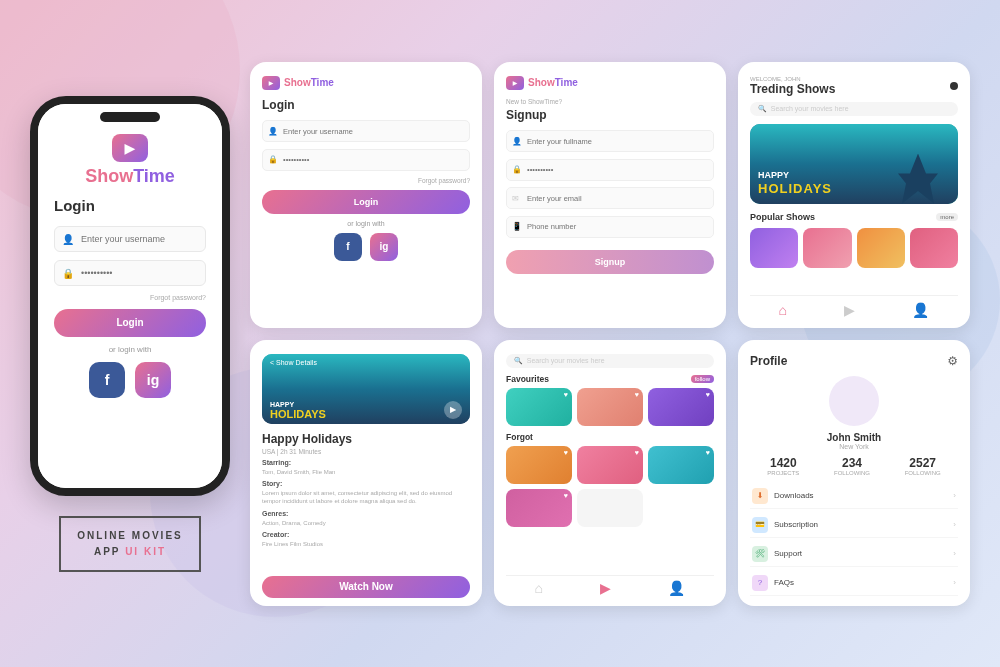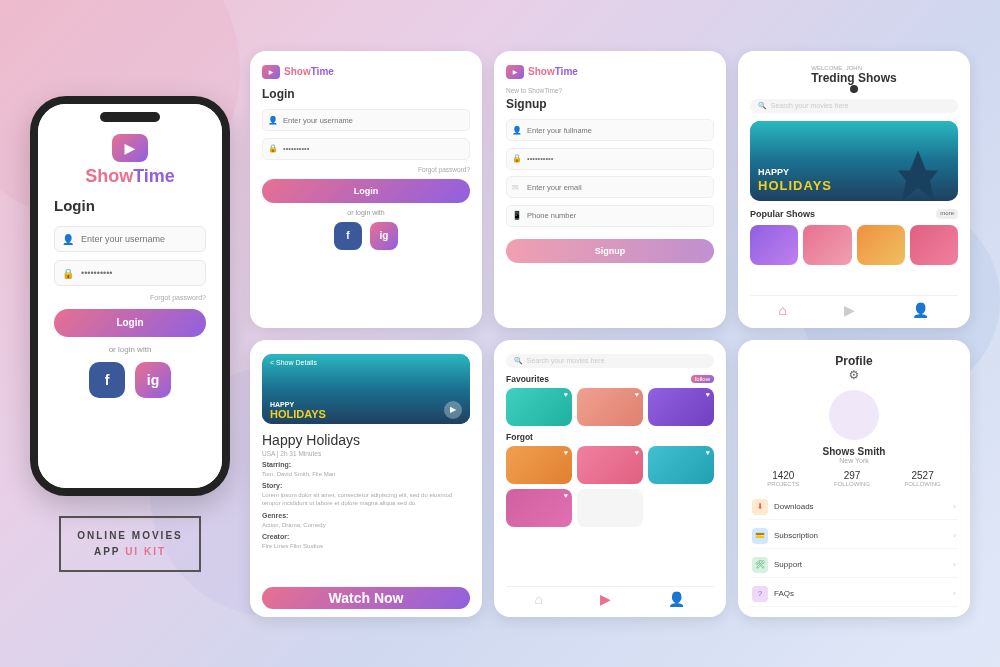--- a/index.html
+++ b/index.html
@@ -327,21 +327,20 @@
       font-size: 10px;
       font-weight: bold;
     }
 
     
     .trending-header {
       display: flex;
       justify-content: space-between;
       align-items: center;
       margin-bottom: 6px;
-      flex-direction: column;
     }
     .welcome-text {
       font-size: 6px;
       color: #aaa;
     }
     .trending-title {
       font-size: 12px;
       font-weight: bold;
       color: #333;
     }
@@ -404,20 +403,21 @@
       left: 8px;
       font-size: 13px;
       font-weight: 900;
       color: #f0d020;
       letter-spacing: 1px;
     }
 
     .popular-header {
       display: flex;
       justify-content: space-between;
+      align-items: center;
       margin-bottom: 6px;
     }
     .popular-title {
       font-size: 9px;
       font-weight: bold;
       color: #333;
     }
     .more-badge {
       font-size: 6px;
       background: #eee;
@@ -496,22 +496,22 @@
       background: rgba(255,255,255,0.3);
       border-radius: 50%;
       display: flex;
       align-items: center;
       justify-content: center;
       font-size: 8px;
       color: white;
     }
 
     .detail-title {
-      font-size: 14px;
-      font-weight: normal;
+      font-size: 12px;
+      font-weight: bold;
       color: #333;
       margin-bottom: 2px;
     }
     .detail-meta {
       font-size: 6.5px;
       color: #aaa;
       margin-bottom: 4px;
     }
     .detail-section {
       font-size: 7px;
@@ -525,21 +525,21 @@
       line-height: 1.4;
       margin-bottom: 4px;
     }
     .watch-btn {
       width: 100%;
       height: 22px;
       background: linear-gradient(135deg, #e87090, #9060e0);
       border: none;
       border-radius: 11px;
       color: white;
-      font-size: 14px;
+      font-size: 10px;
       font-weight: bold;
       cursor: pointer;
       margin-top: auto;
     }
 
     
     .myshows-search {
       display: flex;
       align-items: center;
       background: #f5f5f5;
@@ -604,21 +604,20 @@
       border-top: 1px solid #f0f0f0;
       margin-top: auto;
     }
 
     
     .profile-header {
       display: flex;
       justify-content: space-between;
       align-items: center;
       margin-bottom: 8px;
-      flex-direction: column;
     }
     .profile-title {
       font-size: 12px;
       font-weight: bold;
       color: #333;
     }
     .gear-icon {
       font-size: 12px;
       color: #666;
     }
@@ -647,22 +646,22 @@
 
     .stats-row {
       display: flex;
       justify-content: space-around;
       margin-bottom: 8px;
     }
     .stat-item {
       text-align: center;
     }
     .stat-num {
-      font-size: 10px;
-      font-weight: normal;
+      font-size: 12px;
+      font-weight: bold;
       color: #333;
     }
     .stat-label {
       font-size: 6px;
       color: #aaa;
     }
 
     .profile-menu {
       display: flex;
       flex-direction: column;
@@ -927,31 +926,31 @@
     </div>
 
     <div class="screen-card" style="align-items:stretch;">
       <div class="profile-header">
         <div class="profile-title">Profile</div>
         <span class="gear-icon">⚙</span>
       </div>
 
       <div style="display:flex;flex-direction:column;align-items:center;">
         <div class="avatar-circle"></div>
-        <div class="profile-name">Shows Smith</div>
+        <div class="profile-name">John Smith</div>
         <div class="profile-location">New York</div>
       </div>
 
       <div class="stats-row">
         <div class="stat-item">
           <div class="stat-num">1420</div>
           <div class="stat-label">PROJECTS</div>
         </div>
         <div class="stat-item">
-          <div class="stat-num">297</div>
+          <div class="stat-num">234</div>
           <div class="stat-label">FOLLOWING</div>
         </div>
         <div class="stat-item">
           <div class="stat-num">2527</div>
           <div class="stat-label">FOLLOWING</div>
         </div>
       </div>
 
       <div class="profile-menu">
         <div class="menu-item">

